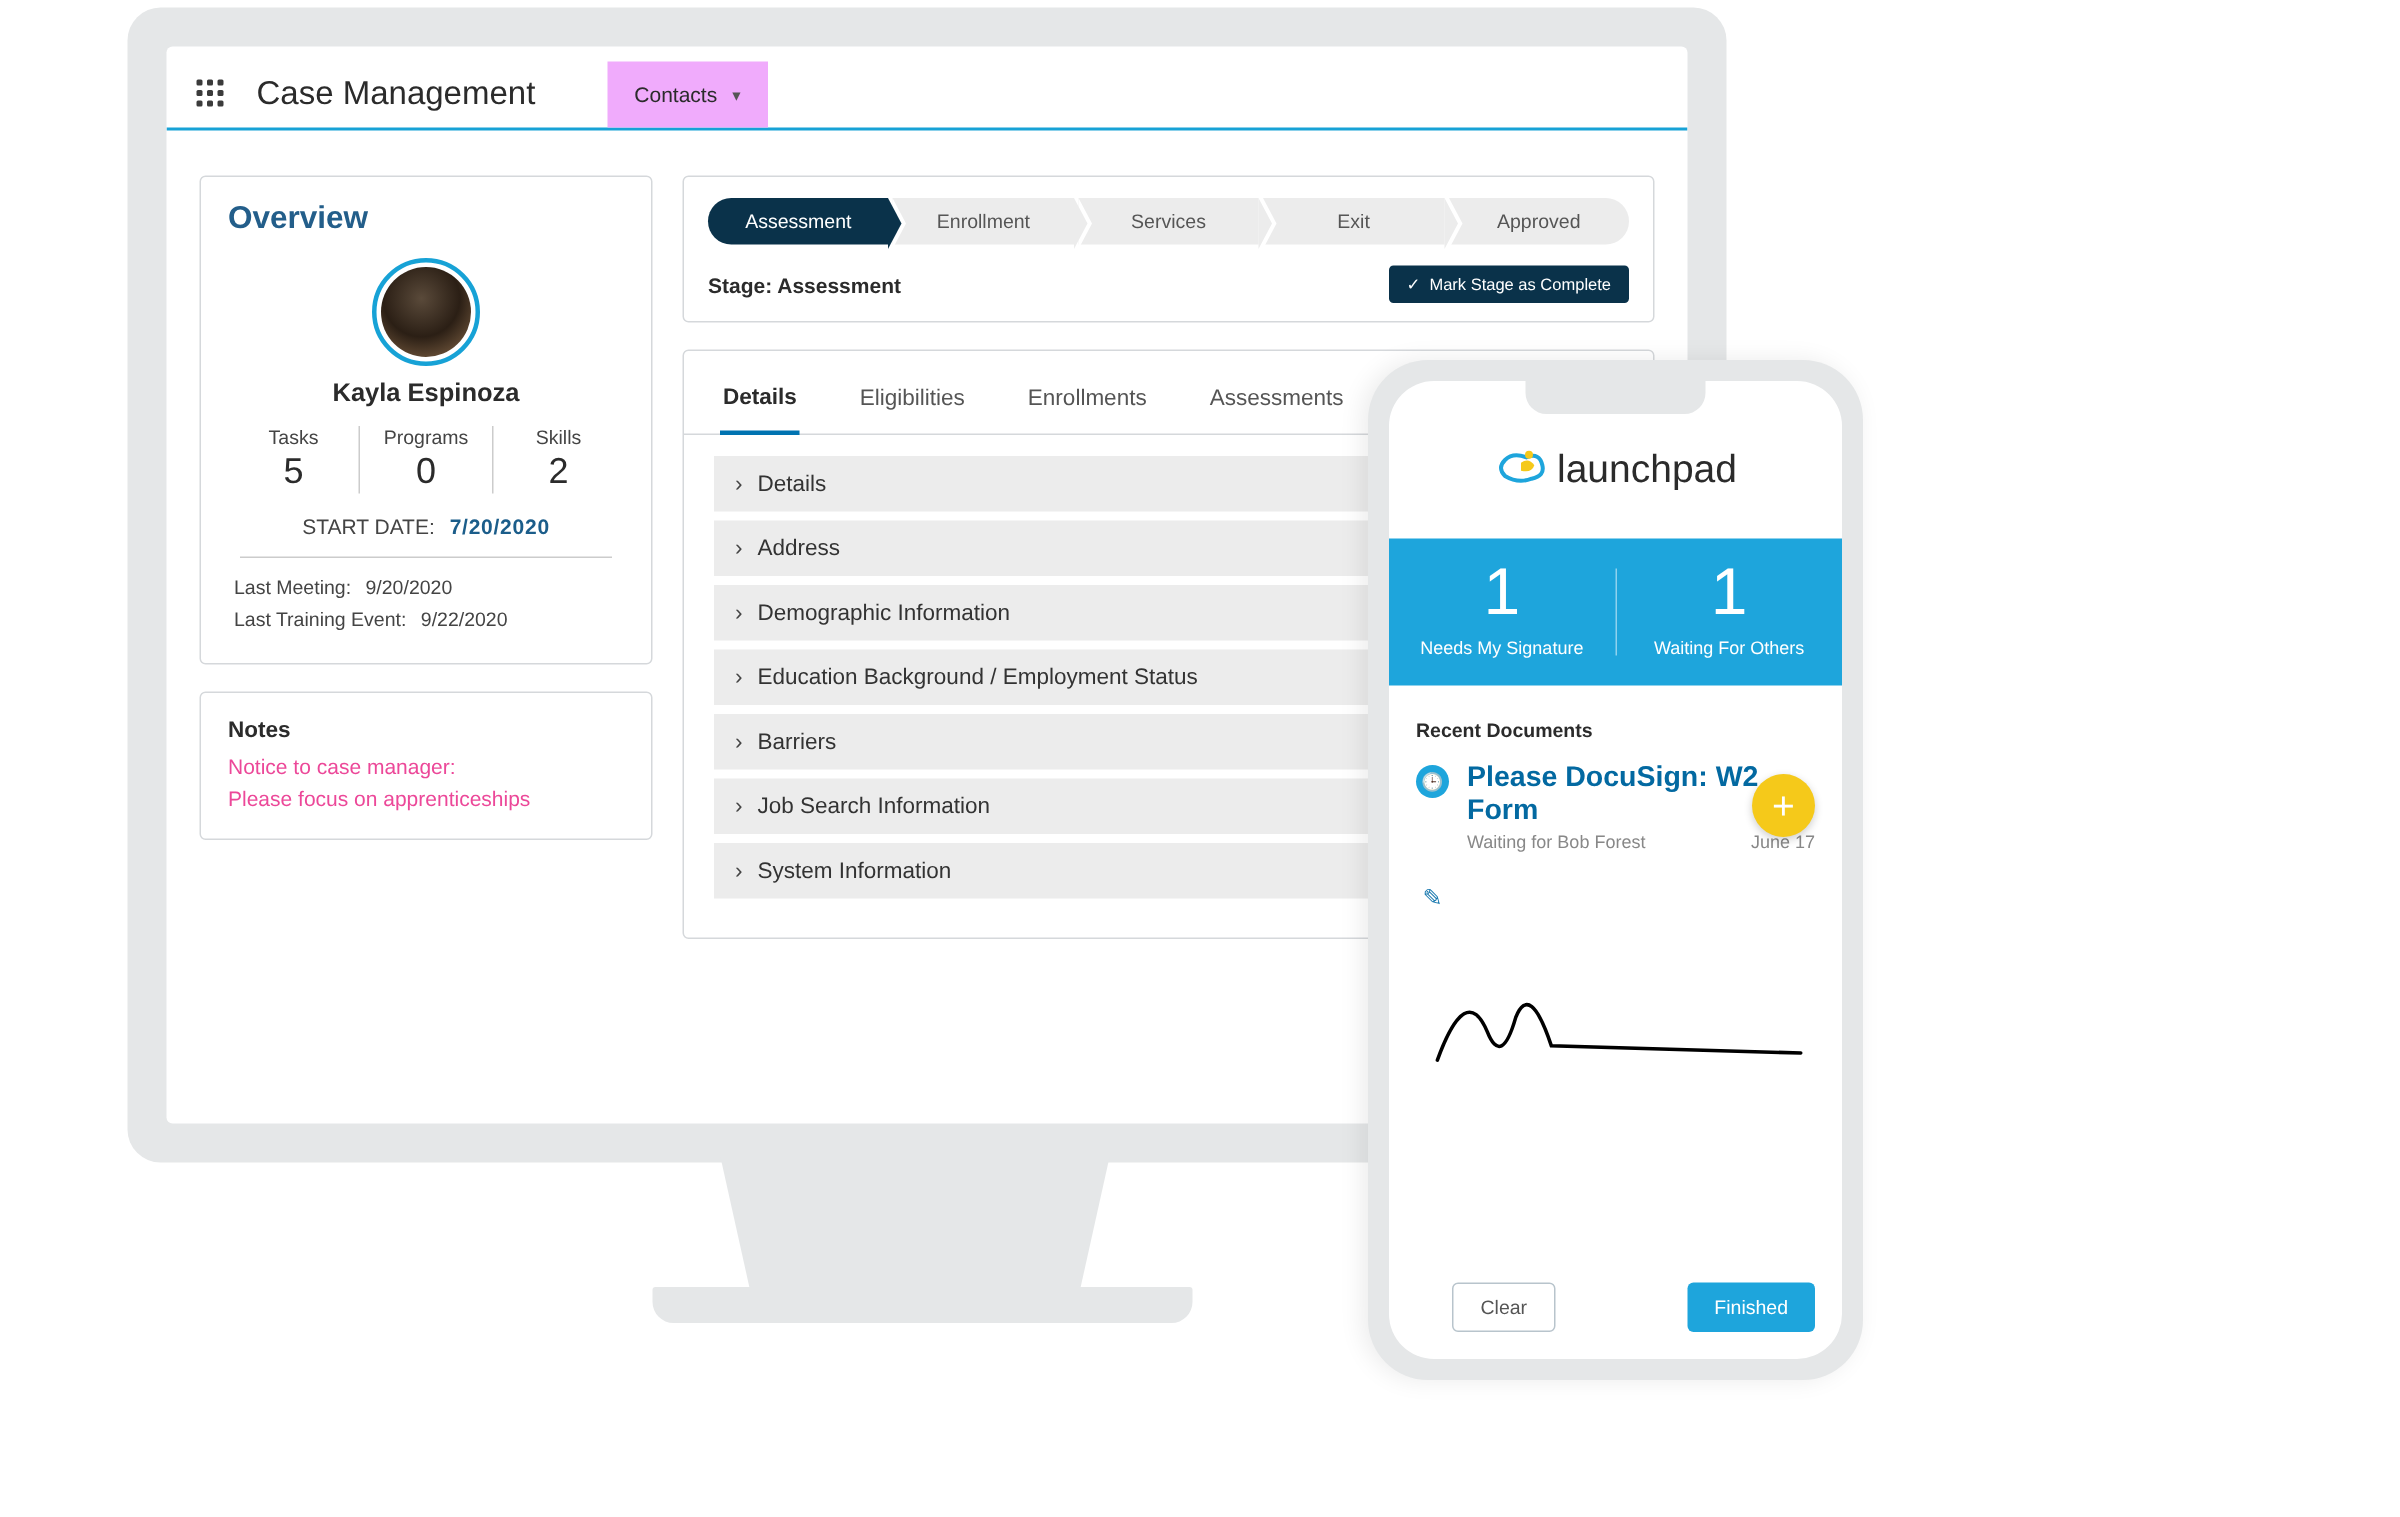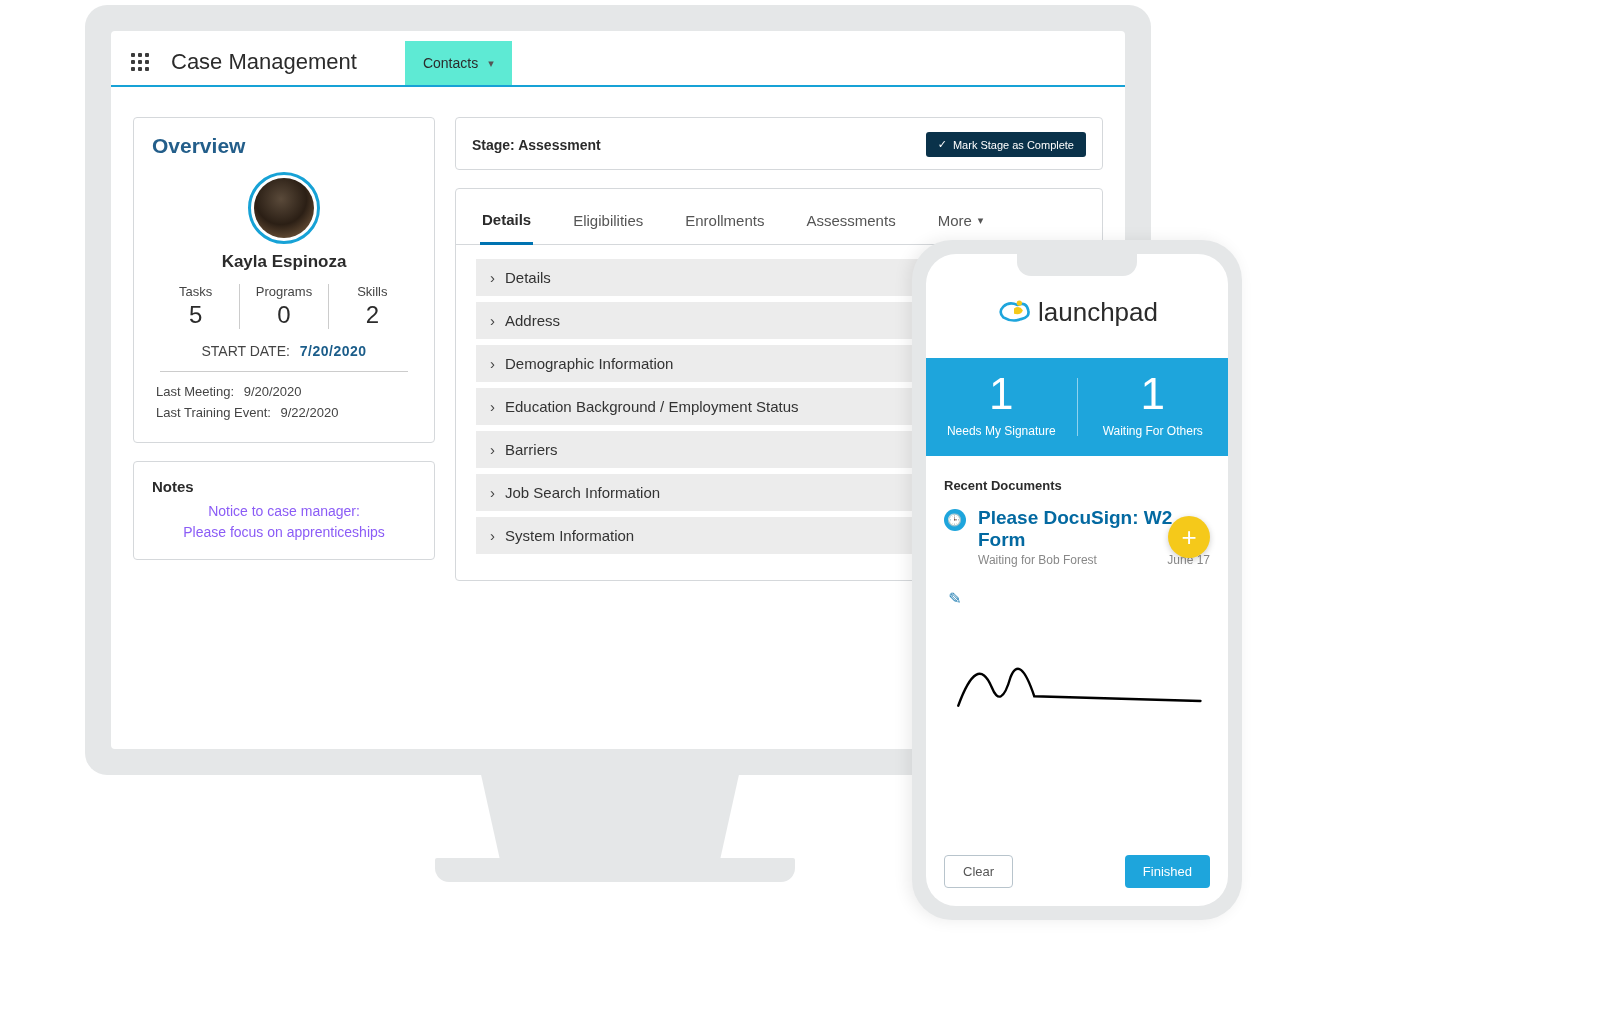--- a/index.html
+++ b/index.html
@@ -61,21 +61,21 @@
       display: grid;
       grid-template-columns: repeat(3, 4px);
       grid-template-rows: repeat(3, 4px);
       gap: 3px;
       margin-right: 22px;
       cursor: pointer;
     }
     .app-launcher span { width: 4px; height: 4px; background: #3b3b3b; border-radius: 1px; }
     .app-title { font-size: 22px; color: #2b2b2b; font-weight: 400; margin-right: 48px; }
     .nav-tab {
-      background: #5eead4;
+      background: #f0abfc;
       padding: 10px 18px;
       font-size: 14px;
       color: #2b2b2b;
       display: flex;
       align-items: center;
       gap: 10px;
       cursor: pointer;
       height: 44px;
       align-self: flex-end;
     }
@@ -112,21 +112,21 @@
     .stats-row { display: flex; justify-content: center; align-items: stretch; margin-bottom: 14px; }
     .stat { flex: 1; text-align: center; padding: 0 6px; }
     .stat-label { font-size: 13px; color: #444; margin-bottom: 2px; }
     .stat-value { font-size: 24px; font-weight: 400; color: #2b2b2b; }
     .stat-sep { width: 1px; background: #ccc; }
     .start-date { text-align: center; font-size: 14px; color: #444; padding-bottom: 12px; border-bottom: 1px solid #ccc; margin: 0 8px 12px 8px; }
     .start-date .val { color: #1b5d8a; font-weight: 700; letter-spacing: 0.5px; margin-left: 6px; }
     .meta-line { font-size: 13px; color: #444; margin: 6px 4px; }
     .meta-line .lbl { margin-right: 6px; }
     .notes-title { font-size: 15px; font-weight: 700; color: #2b2b2b; margin-bottom: 6px; }
-    .notes-body { font-size: 14px; color: #8b5cf6; line-height: 1.5; text-align: center; }
+    .notes-body { font-size: 14px; color: #ec4899; line-height: 1.5; }
     
     .right-col { flex: 1; display: flex; flex-direction: column; gap: 18px; }
     .stage-card { padding: 14px 16px 12px 16px; }
     .path { display: flex; gap: 3px; margin-bottom: 14px; }
     .path-step {
       flex: 1;
       background: #ececec;
       color: #555;
       font-size: 13px;
       text-align: center;
@@ -246,21 +246,21 @@
     .doc-row { display: flex; gap: 12px; margin-bottom: 18px; }
     .doc-icon { width: 22px; height: 22px; border-radius: 50%; display: flex; align-items: center; justify-content: center; flex-shrink: 0; margin-top: 2px; }
     .doc-icon.clock { background: #1ea5dc; color: #fff; font-size: 12px; }
     .doc-icon.pen { color: #1b7ab0; font-size: 16px; }
     .doc-body { flex: 1; }
     .doc-title { font-size: 19px; color: #0369a1; font-weight: 700; }
     .doc-sub { font-size: 12px; color: #888; margin-top: 2px; display: flex; justify-content: space-between; }
     .sig-area { flex: 1; padding: 0 18px; position: relative; }
     .sig-svg { width: 100%; height: 90px; }
     .phone-buttons { display: flex; justify-content: space-between; padding: 14px 18px 18px 18px; }
-    .btn-clear { border: 1px solid #b8c4cc; background: #fff; color: #555; font-size: 13px; padding: 8px 18px; border-radius: 4px; cursor: pointer; }
+    .btn-clear { border: 1px solid #b8c4cc; background: #fff; color: #555; font-size: 13px; padding: 8px 18px; border-radius: 4px; cursor: pointer; margin-left: 24px; }
     .btn-finished { border: none; background: #1ea5dc; color: #fff; font-size: 13px; padding: 8px 18px; border-radius: 4px; cursor: pointer; }
   </style>
 </head>
 <body>
 
 <div class="monitor">
   <div class="screen">
 
     <div class="topbar">
       <div class="app-launcher">
@@ -323,20 +323,27 @@
         <div class="card">
           <div class="notes-title">Notes</div>
           <div class="notes-body">
             <div>Notice to case manager:</div>
             <div>Please focus on apprenticeships</div>
           </div>
         </div>
       </div>
       <div class="right-col">
         <div class="card stage-card">
+          <div class="path">
+            <div class="path-step active">Assessment</div>
+            <div class="path-step">Enrollment</div>
+            <div class="path-step">Services</div>
+            <div class="path-step">Exit</div>
+            <div class="path-step">Approved</div>
+          </div>
           <div class="stage-row">
             <div class="stage-label">Stage: Assessment</div>
             <button class="mark-complete">
               <span>✓</span>
               <span>Mark Stage as Complete</span>
             </button>
           </div>
         </div>
         <div class="card tabs-card">
           <div class="tabs">

